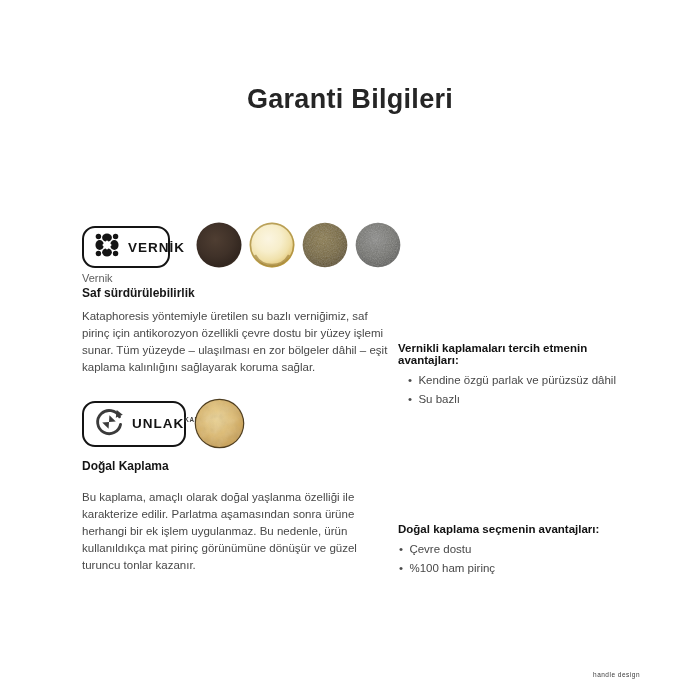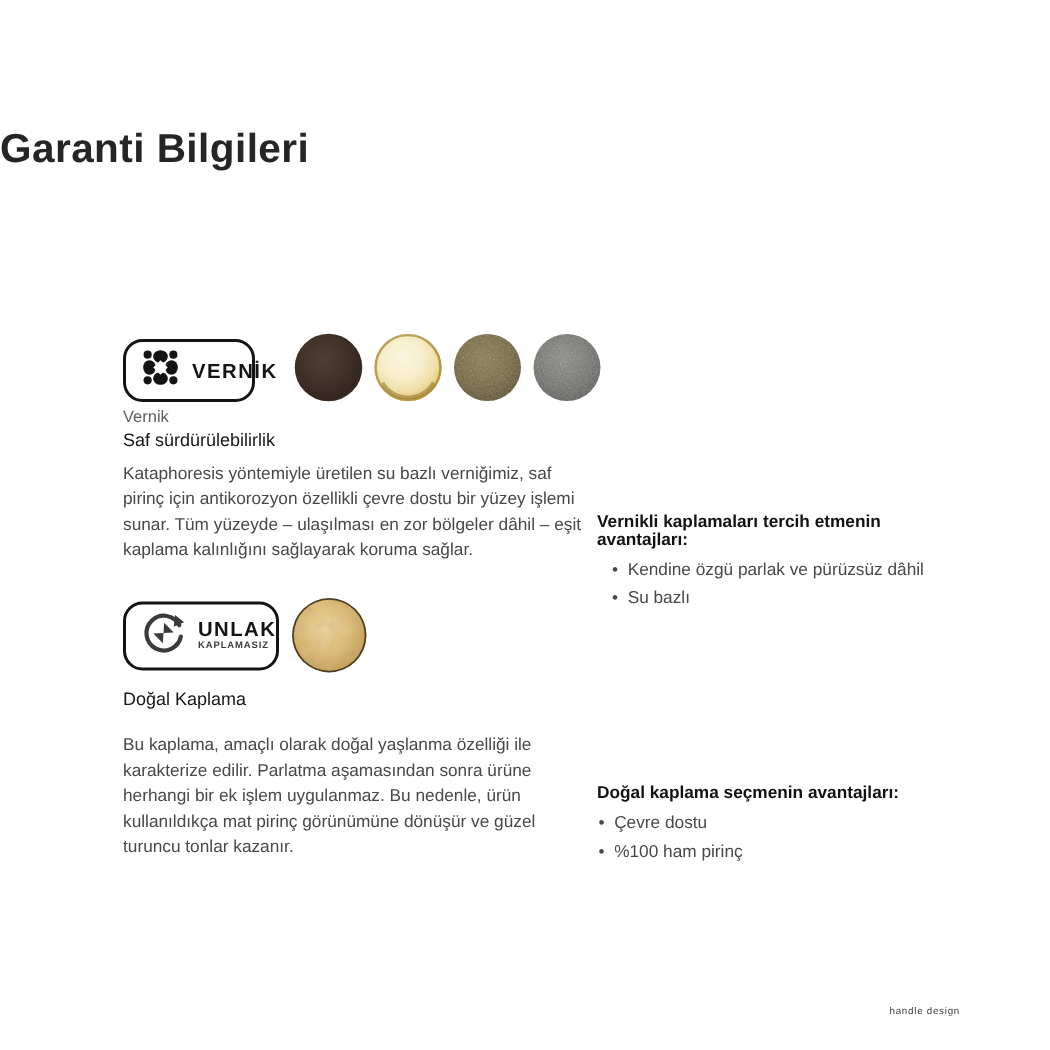--- a/index.html
+++ b/index.html
@@ -8,20 +8,21 @@
     font-family: "Liberation Sans", "DejaVu Sans", sans-serif;
     background: #ffffff;
     position: relative;
     overflow: hidden;
     color: #474747;
   }
   .abs { position: absolute; }
 
   .page-title {
     top: 84px; left: 0; width: 700px;
+    text-align: center;
     font-size: 27px;
     font-weight: 800;
     letter-spacing: 0.3px;
     color: #252525;
   }
 
   
   .badge {
     border: 2px solid #141414;
     border-radius: 13px;
@@ -33,40 +34,40 @@
   }
   .badge-1 { left: 82px; top: 226px; width: 88px; height: 42px; }
   .badge-2 { left: 82px; top: 401px; width: 104px; height: 46px; }
   .badge-label {
     font-size: 13.5px;
     font-weight: 700;
     letter-spacing: 1px;
     color: #141414;
     white-space: nowrap;
   }
-  .badge-label-stack { display: flex; flex-direction: column; line-height: 1.1; }
+  .badge-label-stack { display: flex; flex-direction: row; line-height: 1.1; }
   .badge-sublabel {
     font-size: 6.3px;
     font-weight: 700;
     letter-spacing: 0.6px;
     color: #3c3c3c;
   }
 
   .swatch-row-1 { left: 196px; top: 222px; display: flex; gap: 7px; }
   .swatch-row-2 { left: 194px; top: 398px; display: flex; }
   .swatch { display: block; }
 
   .eyebrow {
     left: 82px; top: 272px;
     font-size: 11px;
     color: #5d5d5d;
   }
   .section-heading {
     font-size: 12px;
-    font-weight: 400;
+    font-weight: 700;
     color: #161616;
   }
   .heading-1 { left: 82px; top: 286px; }
   .heading-2 { left: 82px; top: 459px; }
 
   .body-copy {
     left: 82px;
     width: 310px;
     font-size: 11.5px;
     line-height: 17px;

